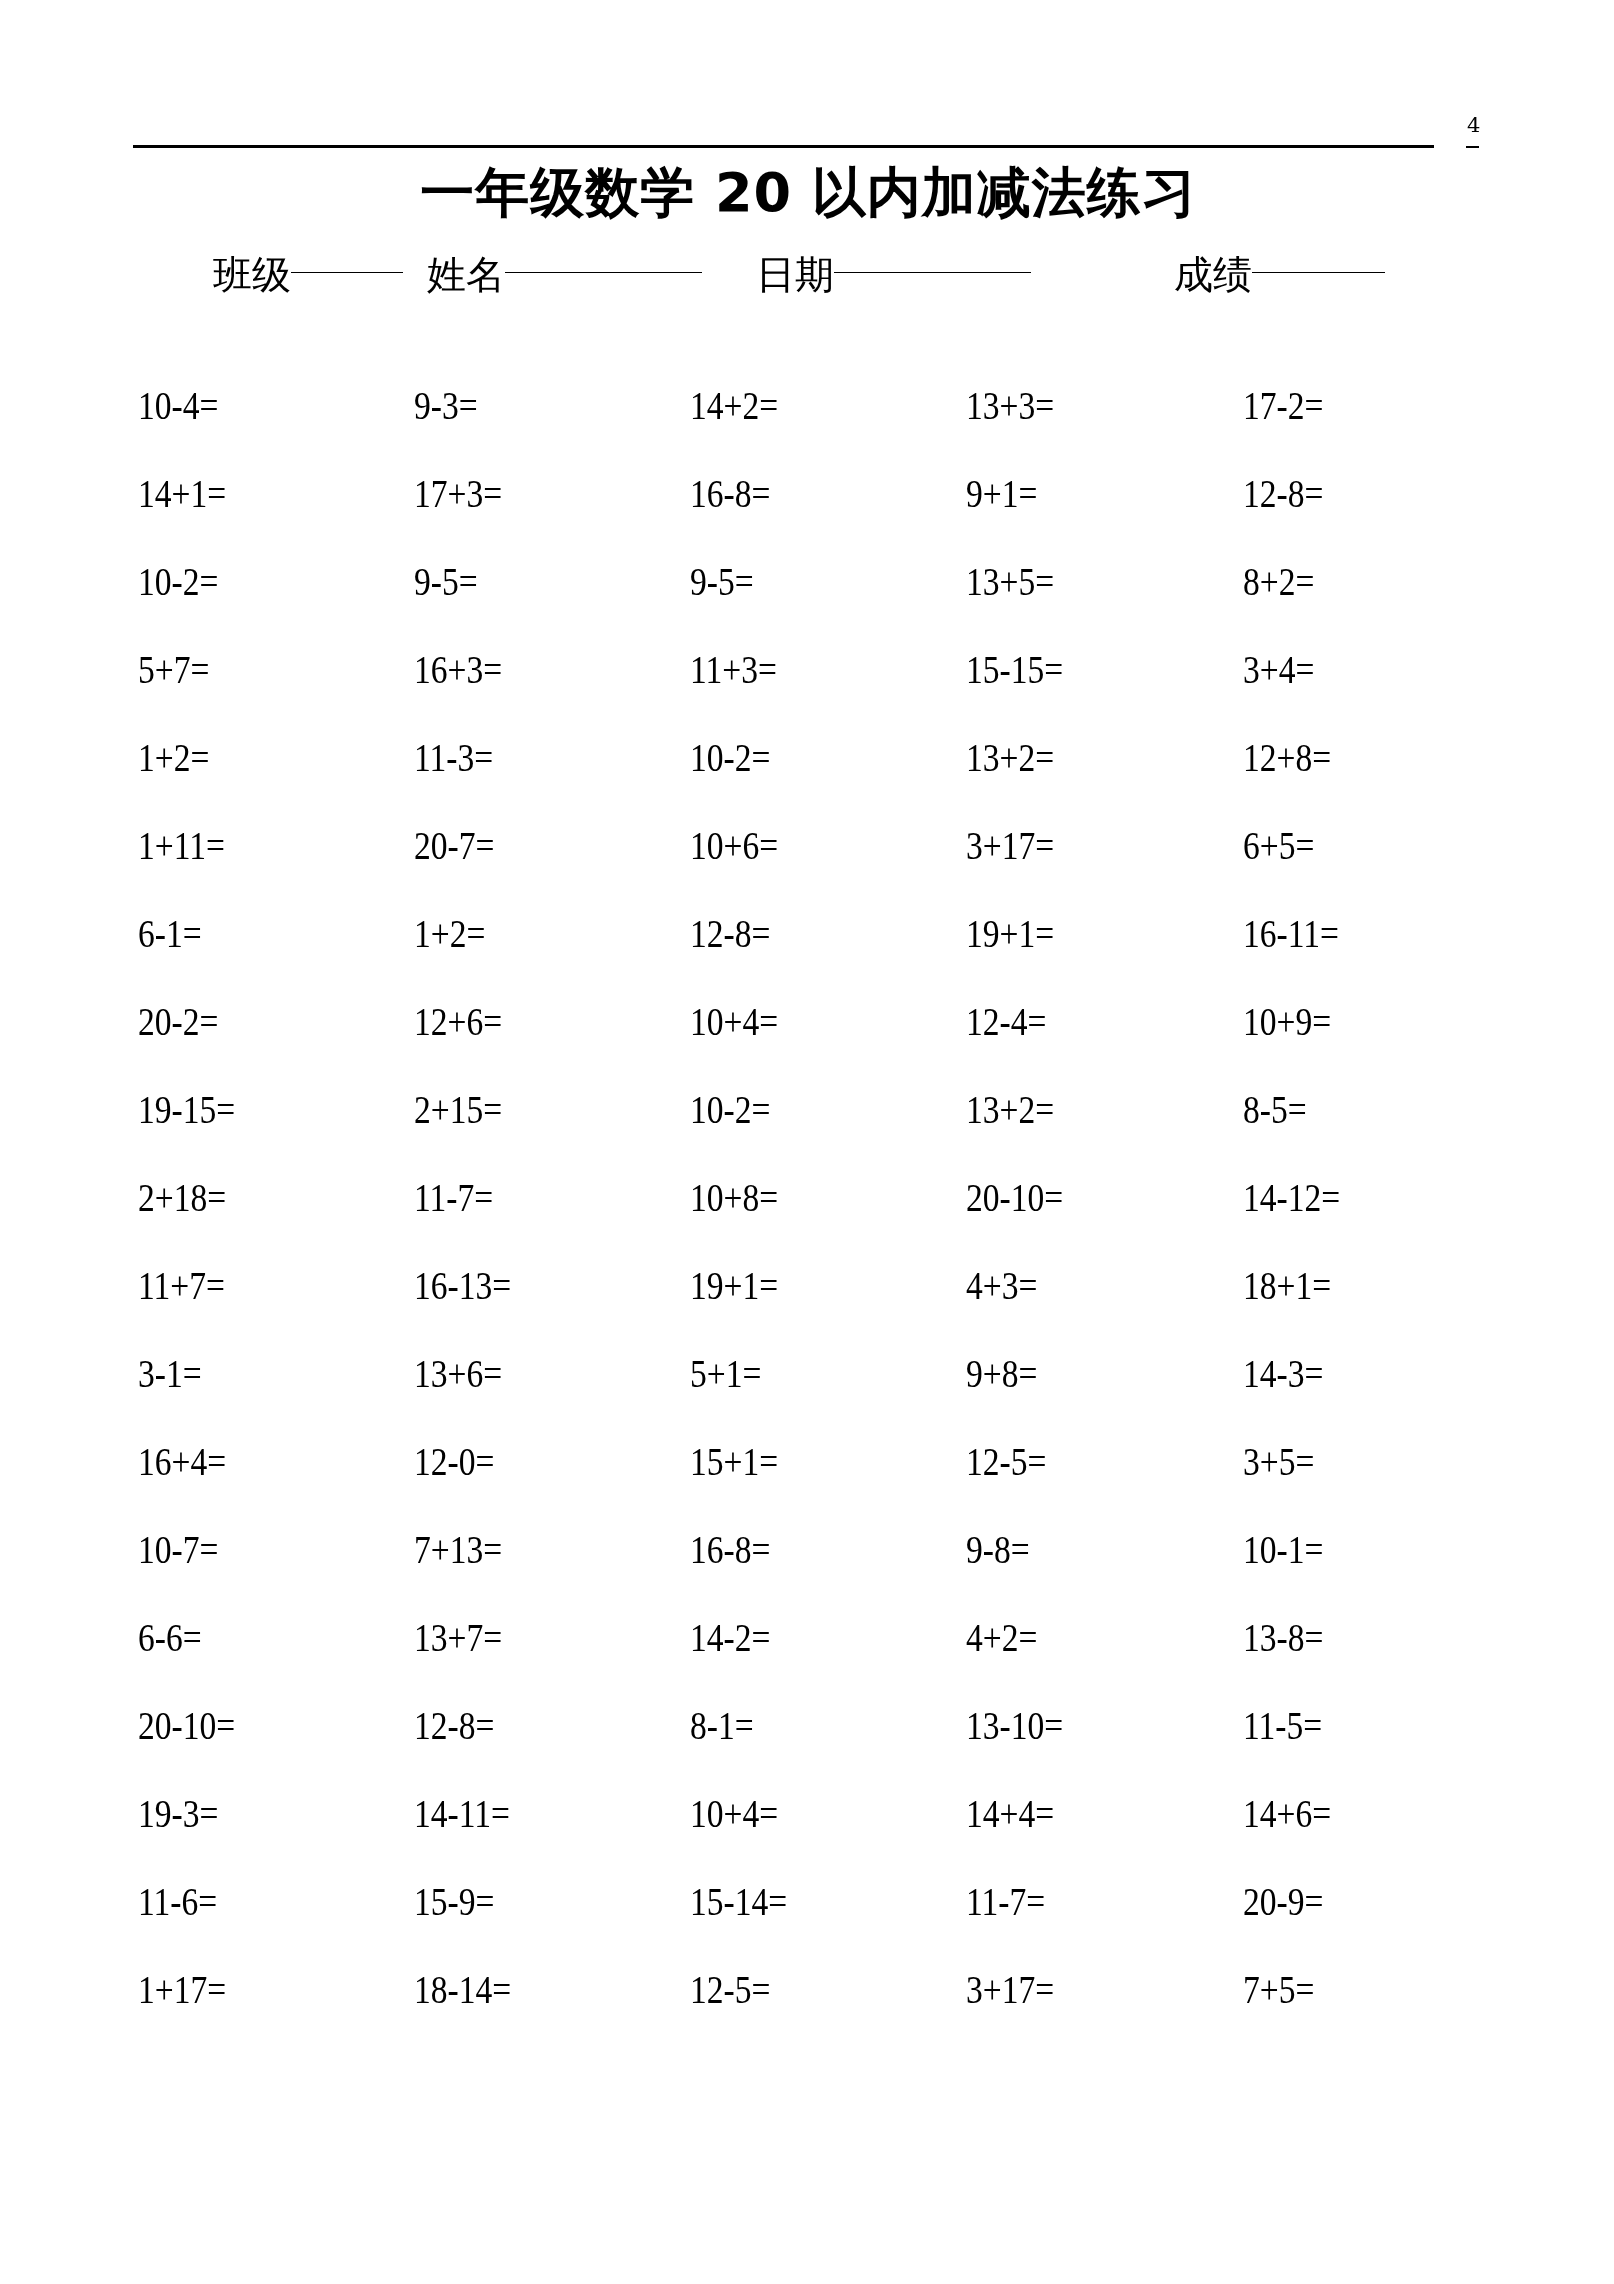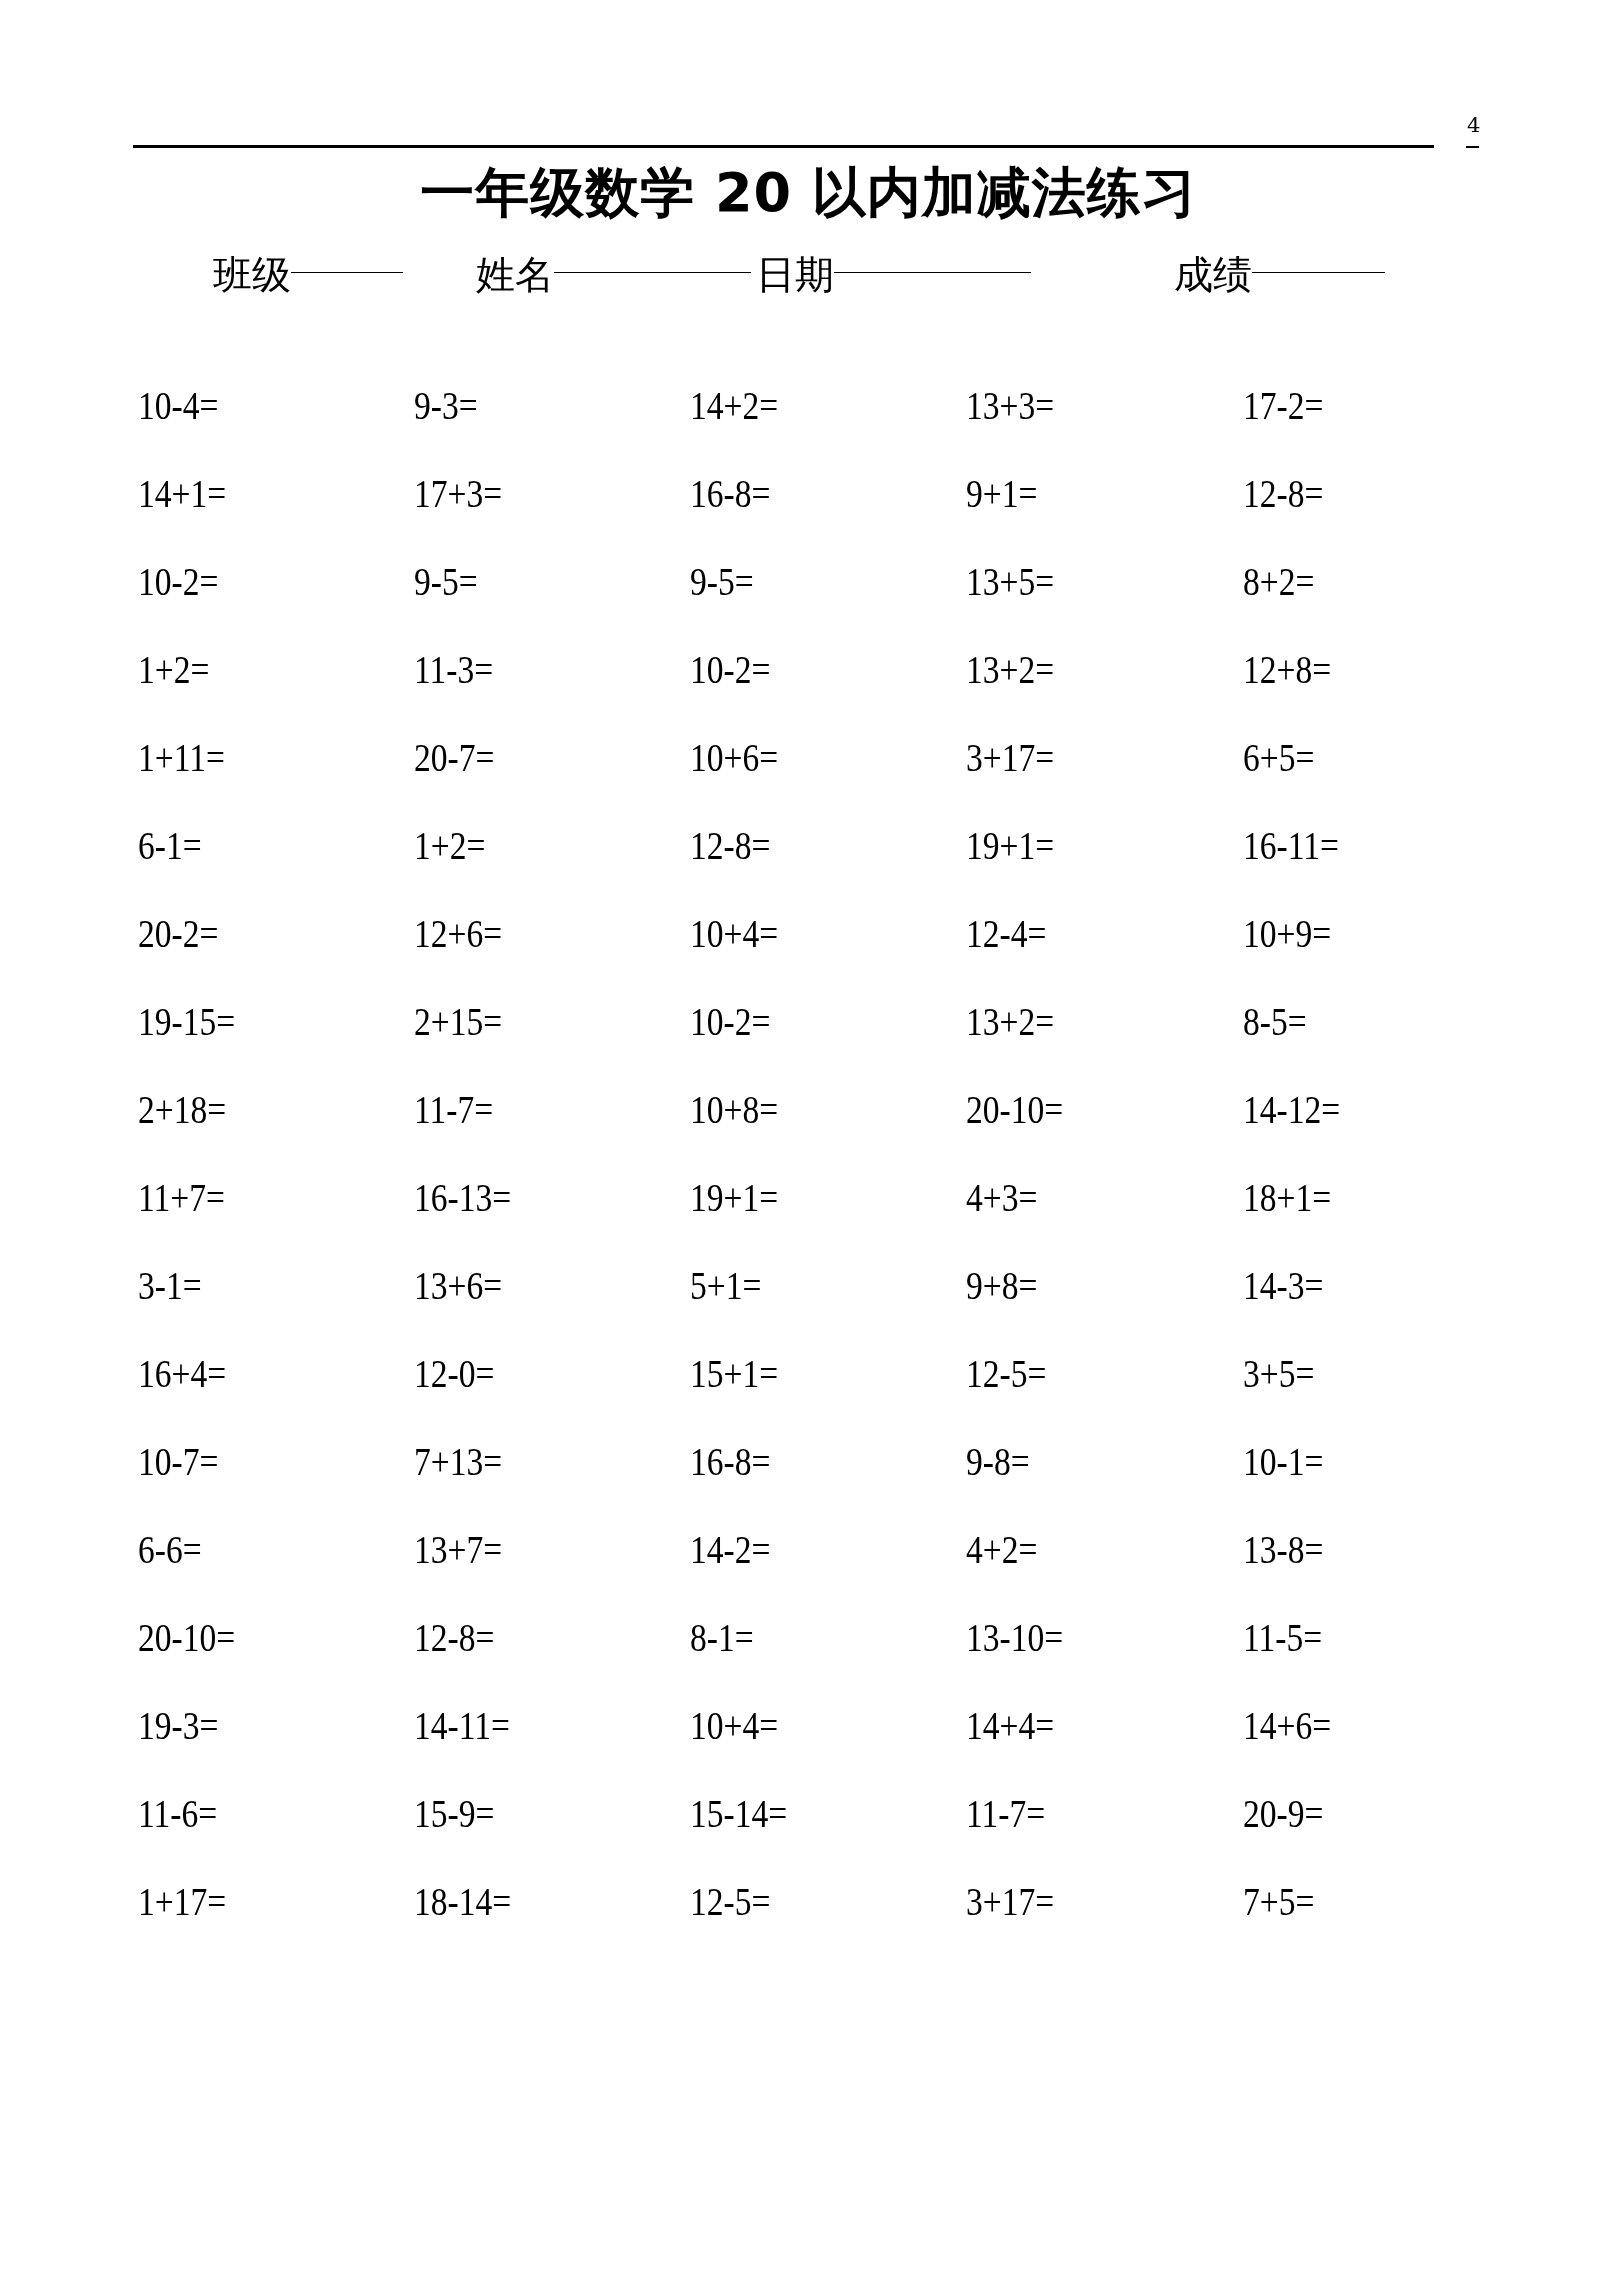--- a/index.html
+++ b/index.html
@@ -47,21 +47,21 @@
 <div class="top-rule"></div>
 <div class="page-number">4</div>
 <div class="page-number-bar"></div>
 
 <div class="title">一年级数学 20 以内加减法练习</div>
 
 <div class="header-field" style="left:213px">
   <span>班级</span>
   <span class="blank" style="width:112px"></span>
 </div>
-<div class="header-field" style="left:476px">
+<div class="header-field" style="left:427px">
   <span>姓名</span>
   <span class="blank" style="width:197px"></span>
 </div>
 <div class="header-field" style="left:756px">
   <span>日期</span>
   <span class="blank" style="width:197px"></span>
 </div>
 <div class="header-field" style="left:1174px">
   <span>成绩</span>
   <span class="blank" style="width:133px"></span>
@@ -83,20 +83,27 @@
       <span class="cell" style="left: 1105px;">12-8=</span>
     </div>
     <div class="row">
       <span class="cell" style="left: 0px;">10-2=</span>
       <span class="cell" style="left: 276px;">9-5=</span>
       <span class="cell" style="left: 552px;">9-5=</span>
       <span class="cell" style="left: 828px;">13+5=</span>
       <span class="cell" style="left: 1105px;">8+2=</span>
     </div>
     <div class="row">
+      <span class="cell" style="left: 0px;">5+7=</span>
+      <span class="cell" style="left: 276px;">16+3=</span>
+      <span class="cell" style="left: 552px;">11+3=</span>
+      <span class="cell" style="left: 828px;">15-15=</span>
+      <span class="cell" style="left: 1105px;">3+4=</span>
+    </div>
+    <div class="row">
       <span class="cell" style="left: 0px;">1+2=</span>
       <span class="cell" style="left: 276px;">11-3=</span>
       <span class="cell" style="left: 552px;">10-2=</span>
       <span class="cell" style="left: 828px;">13+2=</span>
       <span class="cell" style="left: 1105px;">12+8=</span>
     </div>
     <div class="row">
       <span class="cell" style="left: 0px;">1+11=</span>
       <span class="cell" style="left: 276px;">20-7=</span>
       <span class="cell" style="left: 552px;">10+6=</span>

